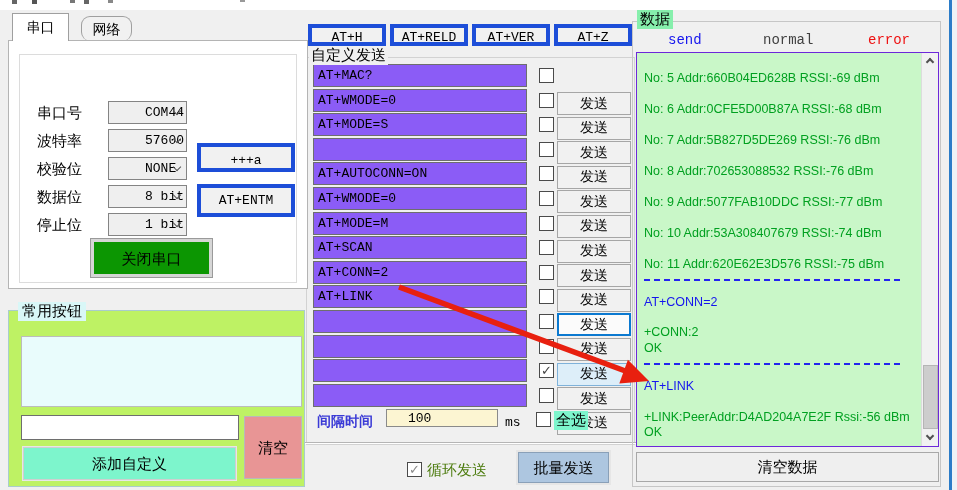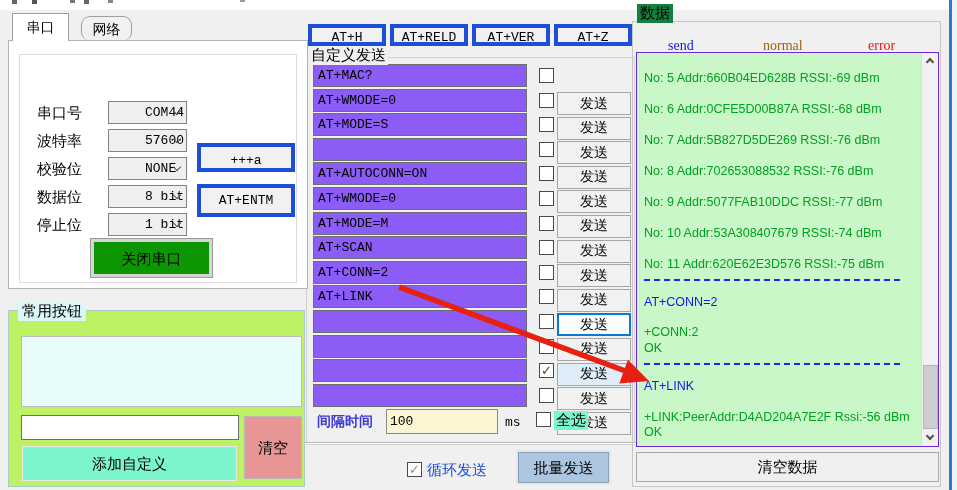--- a/index.html
+++ b/index.html
@@ -58,38 +58,38 @@
   .cmd-input { position:absolute; left:0; top:0; width:214px; height:23px; border:1px solid #6e6e6e; background:#8b5cf6;
     font-family:"Liberation Mono", monospace; font-size:13px; padding:0 4px; }
   .cb { position:absolute; width:15px; height:15px; background:#fff; border:1px solid #4a4a4a; text-align:center; }
   .cmd-row .cb { left:226px; top:4px; }
   .cb.checked::after { content:"\2713"; font-size:13px; line-height:14px; color:#444; display:block; }
   .send-btn { position:absolute; left:244px; top:0; width:74px; height:23px; background:#f1f1f1; border:1px solid #a6a6a6; font-size:14px; font-family:Liberation Mono, monospace;margin-top:28px; }
   .send-btn.focus { border:2px solid #0b79d0; background:#fbfbfb; }
   .send-btn.hover { border:1px solid #7fb2da; background:#ddeef9; }
 
   .interval-label { left:317px; top:413px; font-size:14px; color:#3a3ad6; font-weight:bold; }
-  .interval-input { left:386px; top:409px; width:112px; height:25px; background:#fcf5d2; border:1px solid #8a8a8a;
-    font-family:"Liberation Mono", monospace; font-size:13px; padding:0 3px; }
+  .interval-input { left:386px; top:409px; width:112px; height:18px; background:#fcf5d2; border:1px solid #8a8a8a;
+    font-family:"Liberation Mono", monospace; font-size:13px; padding:0 21px; }
   .ms-label { left:505px; top:415px; font-size:13px; font-family:"Liberation Mono", monospace; }
   .cb-selectall { left:536px; top:412px; }
   .selectall-label { left:554px; top:411px; background:#7df5cc; font-size:15px; padding:0 2px; }
 
   .mid-sep { left:305px; top:442px; width:335px; height:2px; border-top:1px solid #b5b5b5; border-bottom:1px solid #fff; }
   .cb-loop { left:407px; top:462px; }
   .cb-loop.checked::after { color:#8a8a8a; }
-  .loop-label { left:427px; top:461px; font-size:15px; color:#1d4ed8; }
+  .loop-label { left:427px; top:461px; font-size:15px; color:#4d7c0f; }
   .btn-batch { left:518px; top:452px; width:91px; height:31px; background:#adc6e0; border:1px solid #8aa0b8; box-shadow:0 0 0 2px #e6e6e6; font-size:15px; line-height:29px; text-align:center; }
 
   
-  .data-title { left:637px; top:4px; font-size:15px; background:#15803d; padding:0 3px; z-index:2; }
+  .data-title { left:637px; top:10px; font-size:15px; background:#86efac; padding:0 3px; z-index:2; }
   .data-box { left:632px; top:21px; width:309px; height:466px; border:1px solid #c6c6c6; }
-  .legend { font-family:Liberation Serif, serif; font-size:14px;margin-top:6px; }
+  .legend { font-family:Liberation Mono, monospace; font-size:14px; }
   .legend-send { left:668px; top:32px; color:#1515ee; }
-  .legend-normal { left:763px; top:32px; color:#a16207; }
+  .legend-normal { left:763px; top:32px; color:#404040; }
   .legend-error { left:868px; top:32px; color:#ee1111; }
 
   .data-area { left:636px; top:52px; width:303px; height:395px; background:#c9f7c8; border:1px solid #6d28d9; overflow:hidden; }
   .dlines { position:absolute; left:7px; top:3px; width:270px; }
   .dline { height:15.45px; line-height:15.45px; font-size:12.5px; white-space:nowrap; }
   .dline.green { color:#00a020; }
   .dline.blue { color:#1515ee; }
   .dline.dash::before { content:""; display:block; width:256px; border-top:2px dashed #2424ee; margin-top:7px; }
 
   .scrollbar { position:absolute; right:0; top:0; width:17px; height:393px; background:#f1f1f1; border-left:1px solid #dcdcdc; }

